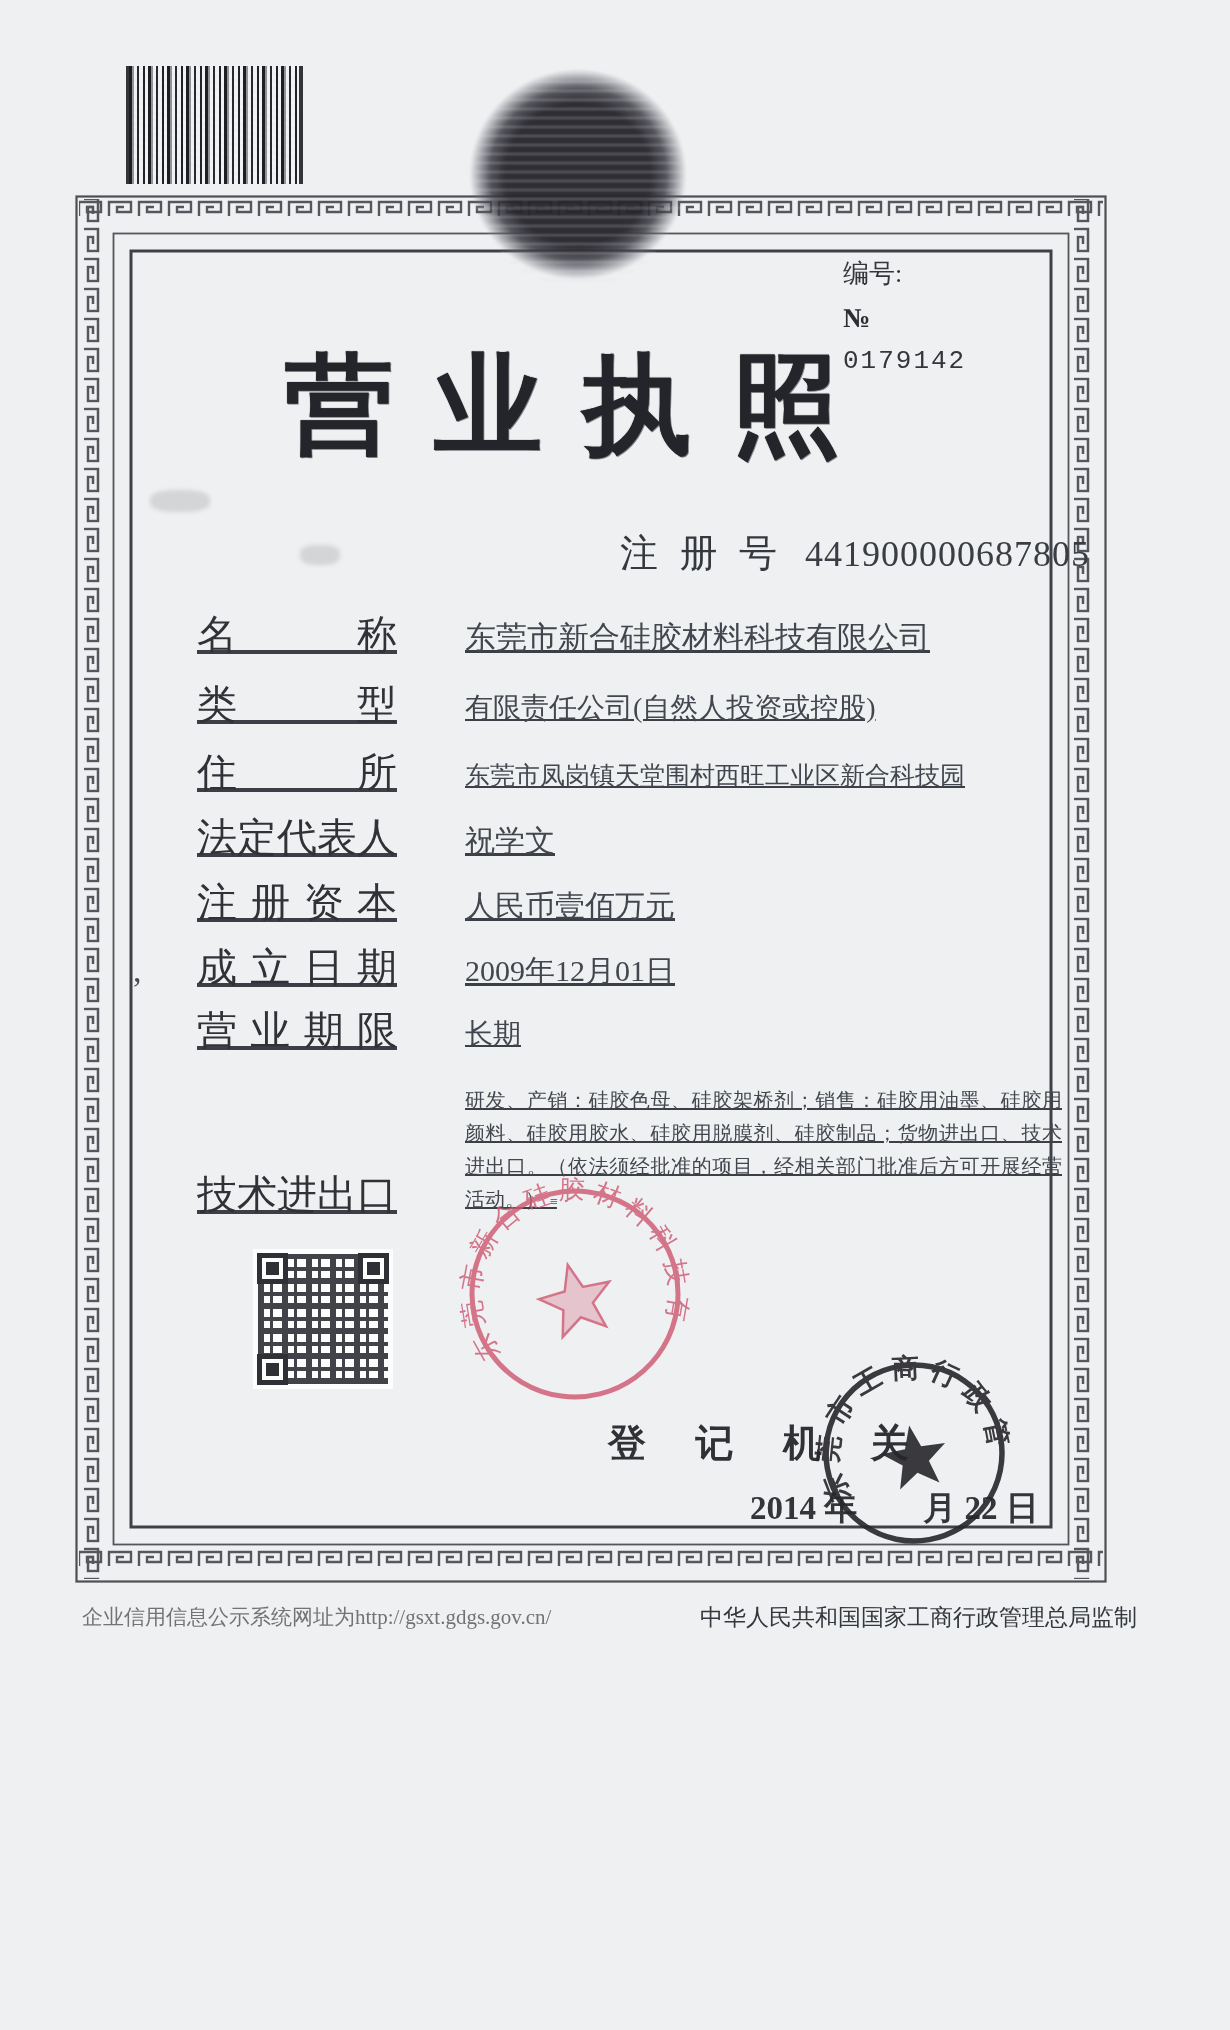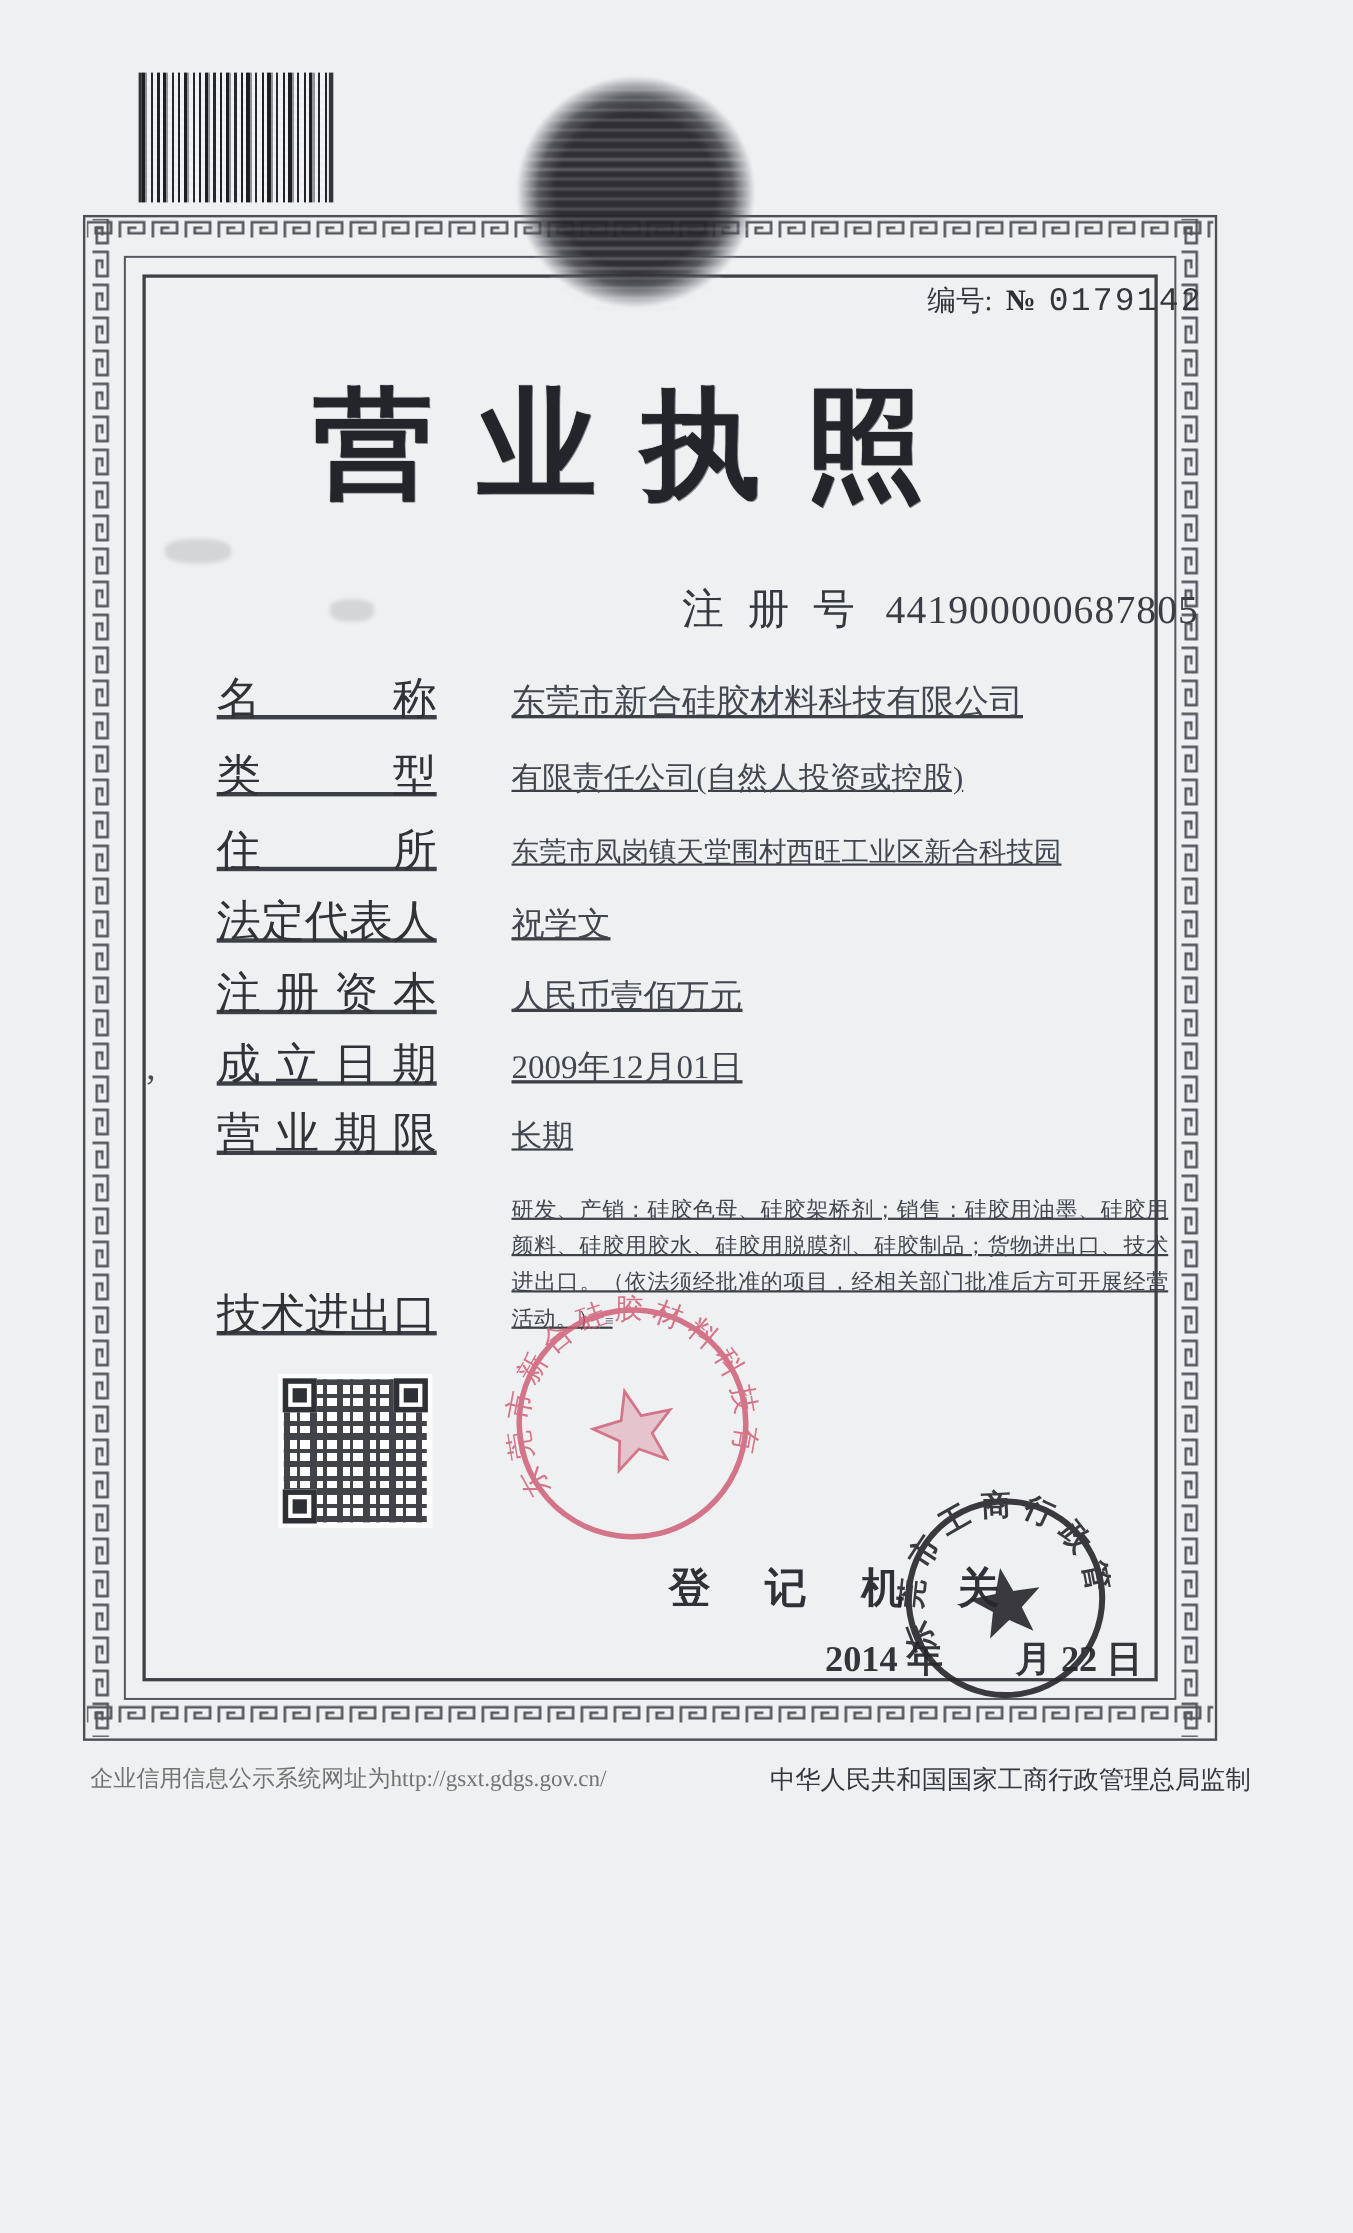--- a/index.html
+++ b/index.html
@@ -28,24 +28,24 @@
     overflow:hidden;
   }
   .emblem::after{
     content:"";position:absolute;inset:8%;
     background:repeating-linear-gradient(to bottom,rgba(226,227,231,.28) 0 2px,transparent 2px 9px);
     border-radius:50%;
   }
   
   .frame{position:absolute;left:75px;top:195px;width:1032px;height:1388px;z-index:1;}
   
-  .serial{position:absolute;left:843px;top:256px;z-index:4;display:flex;align-items:baseline;gap:12px;}
+  .serial{position:absolute;left:843px;top:256px;z-index:4;display:flex;align-items:baseline;gap:12px;flex-direction:column;}
   .serial .lab{font-size:26px;color:#34363c;}
   .serial .nosym{font-size:27px;font-weight:bold;color:#2c2e33;}
-  .serial .num{font-family:"Liberation Mono","DejaVu Sans Mono",monospace;font-size:30px;letter-spacing:2px;color:#34363c;}
+  .serial .num{font-family:"Liberation Mono","DejaVu Sans Mono",monospace;font-size:26px;letter-spacing:2px;color:#34363c;}
   
   .title{
     position:absolute;left:285px;top:336px;width:555px;height:150px;z-index:4;
     font-size:108px;font-weight:bold;color:#28292e;
     text-align:justify;text-align-last:justify;line-height:140px;
     text-shadow:0 0 1px #1e1f23,1px 1px 0 rgba(40,40,46,.5);
     filter:contrast(1.05);
   }
   
   .regline{position:absolute;left:620px;top:528px;z-index:4;display:flex;align-items:baseline;}

